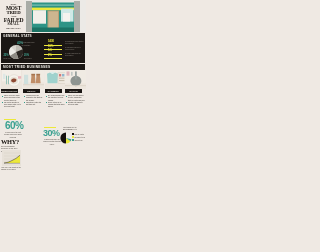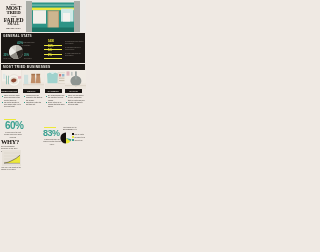--- a/index.html
+++ b/index.html
@@ -154,21 +154,21 @@
   <div class="bdot" style="left:45.6px;top:101.9px"></div>
   <div class="bullet" style="left:48px;top:101.5px;width:17px">Nearly a third of all owners start with under $5,000.</div>
   <div class="bdot" style="left:65.6px;top:95.60000000000001px"></div>
   <div class="bullet" style="left:68px;top:95.2px;width:17px">There is a high barrier to entry, suggested start-up cost is $62,000.</div>
   <div class="bdot" style="left:65.6px;top:101.9px"></div>
   <div class="bullet" style="left:68px;top:101.5px;width:17px">Stylists rent chairs to cut fixed costs.</div>
   <div class="yline" style="left:4px;top:119px;width:12px"></div>
   <div class="bigpct" style="left:5px;top:121px;font-size:10px">60%</div>
   <div class="body-t" style="left:4px;top:132px;width:18px;text-align:center">of new jobs in the last decade came from small business</div>
   <div class="yline" style="left:44px;top:127px;width:12px"></div>
-  <div class="bigpct" style="left:43px;top:129px;font-size:9px">83%</div>
+  <div class="bigpct" style="left:43px;top:129px;font-size:9px">30%</div>
   <div class="body-t" style="left:43px;top:139px;width:18px;text-align:center">of small firms have no employees other than the owner</div>
   <div class="blk-ttl" style="left:1px;top:139px;font-size:6.4px;letter-spacing:-.3px">WHY?</div>
   <div class="body-t" style="left:1px;top:146px;width:20px">SMALL BUSINESS GROWTH RATE, 2010-2018</div>
   <svg style="position:absolute;left:2px;top:150px;width:19px;height:16px" viewBox="0 0 19 16" preserveAspectRatio="none">
     <rect width="19" height="16" fill="#e7e1d8"></rect>
     <g stroke="#cfc8bc" stroke-width=".3">
       <line x1="2" y1="3" x2="18" y2="3"></line>
         <line x1="2" y1="6" x2="18" y2="6"></line>
       <line x1="2" y1="9" x2="18" y2="9"></line>
         <line x1="2" y1="12" x2="18" y2="12"></line>

